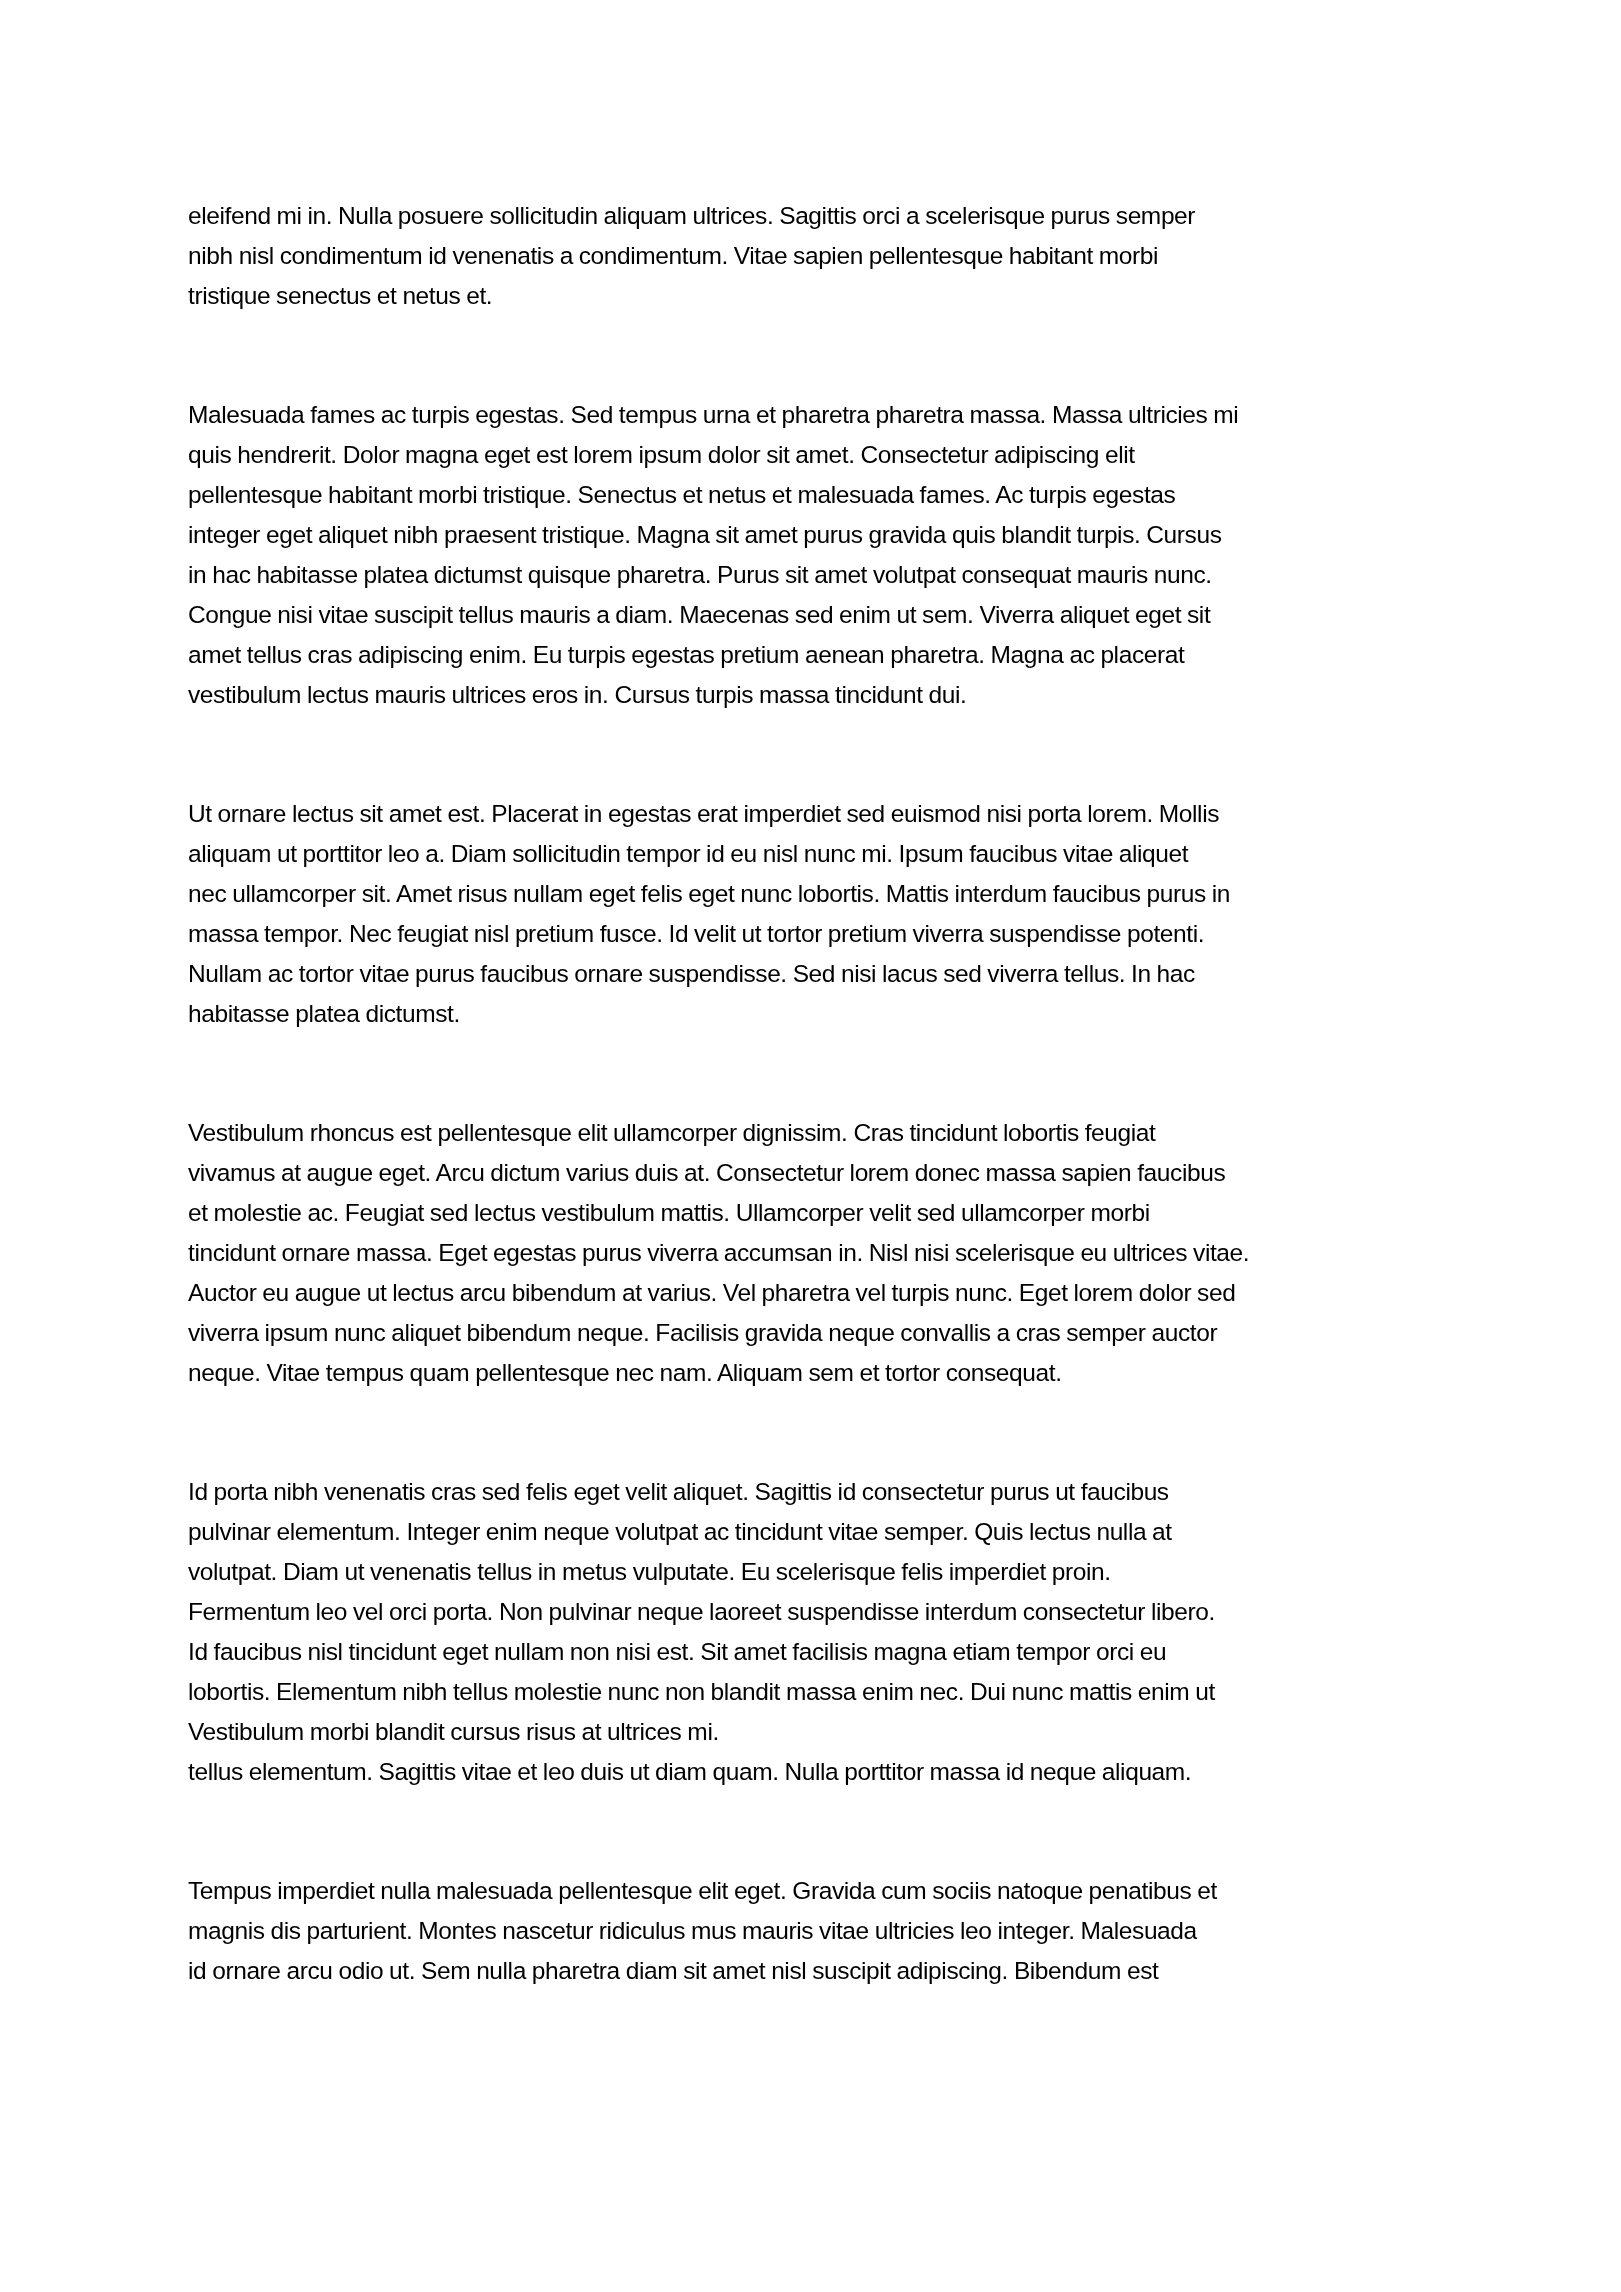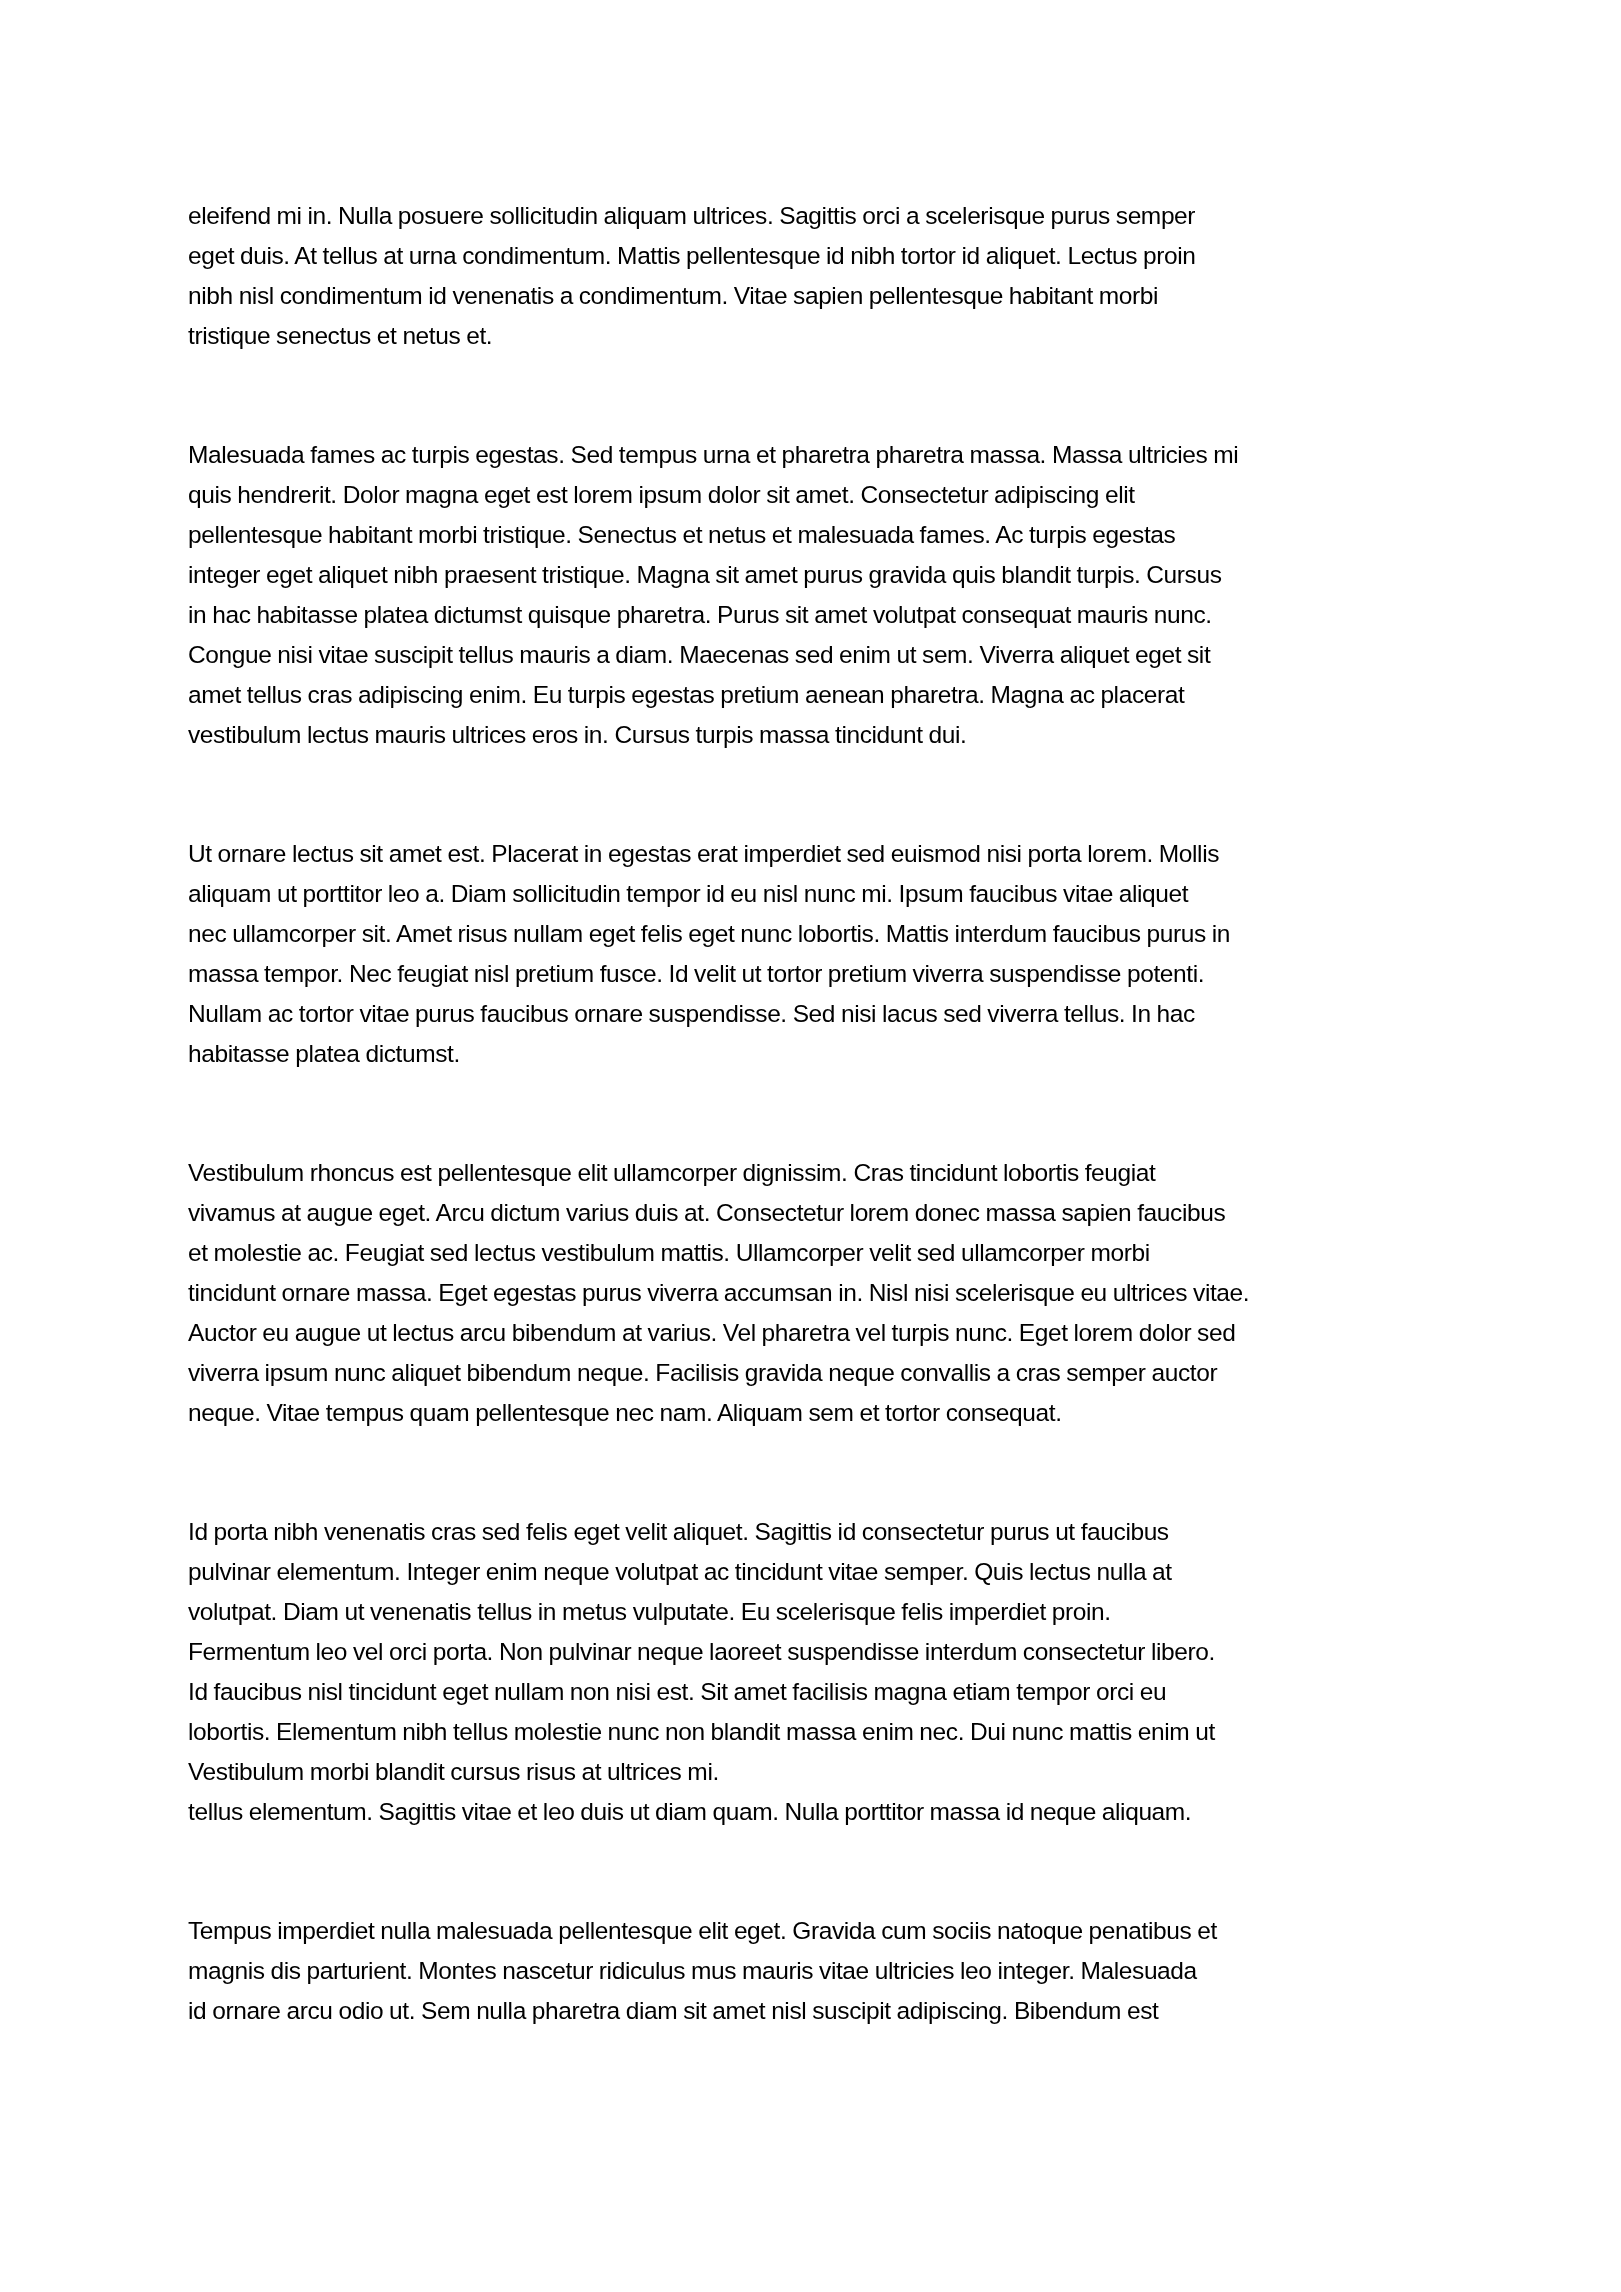--- a/index.html
+++ b/index.html
@@ -15,21 +15,20 @@
     word-spacing:-0.5px;
   }
   .line { display:block; white-space:nowrap; }
 </style>
 </head>
 <body>
 
 <div class="page">
   <p class="para">
     <span class="line">eleifend mi in. Nulla posuere sollicitudin aliquam ultrices. Sagittis orci a scelerisque purus semper</span>
-    <span class="line">eget duis. At tellus at urna condimentum. Mattis pellentesque id nibh tortor id aliquet. Lectus proin</span>
     <span class="line">nibh nisl condimentum id venenatis a condimentum. Vitae sapien pellentesque habitant morbi</span>
     <span class="line">tristique senectus et netus et.</span>
   </p>
   <p class="para">
     <span class="line">Malesuada fames ac turpis egestas. Sed tempus urna et pharetra pharetra massa. Massa ultricies mi</span>
     <span class="line">quis hendrerit. Dolor magna eget est lorem ipsum dolor sit amet. Consectetur adipiscing elit</span>
     <span class="line">pellentesque habitant morbi tristique. Senectus et netus et malesuada fames. Ac turpis egestas</span>
     <span class="line">integer eget aliquet nibh praesent tristique. Magna sit amet purus gravida quis blandit turpis. Cursus</span>
     <span class="line">in hac habitasse platea dictumst quisque pharetra. Purus sit amet volutpat consequat mauris nunc.</span>
     <span class="line">Congue nisi vitae suscipit tellus mauris a diam. Maecenas sed enim ut sem. Viverra aliquet eget sit</span>

